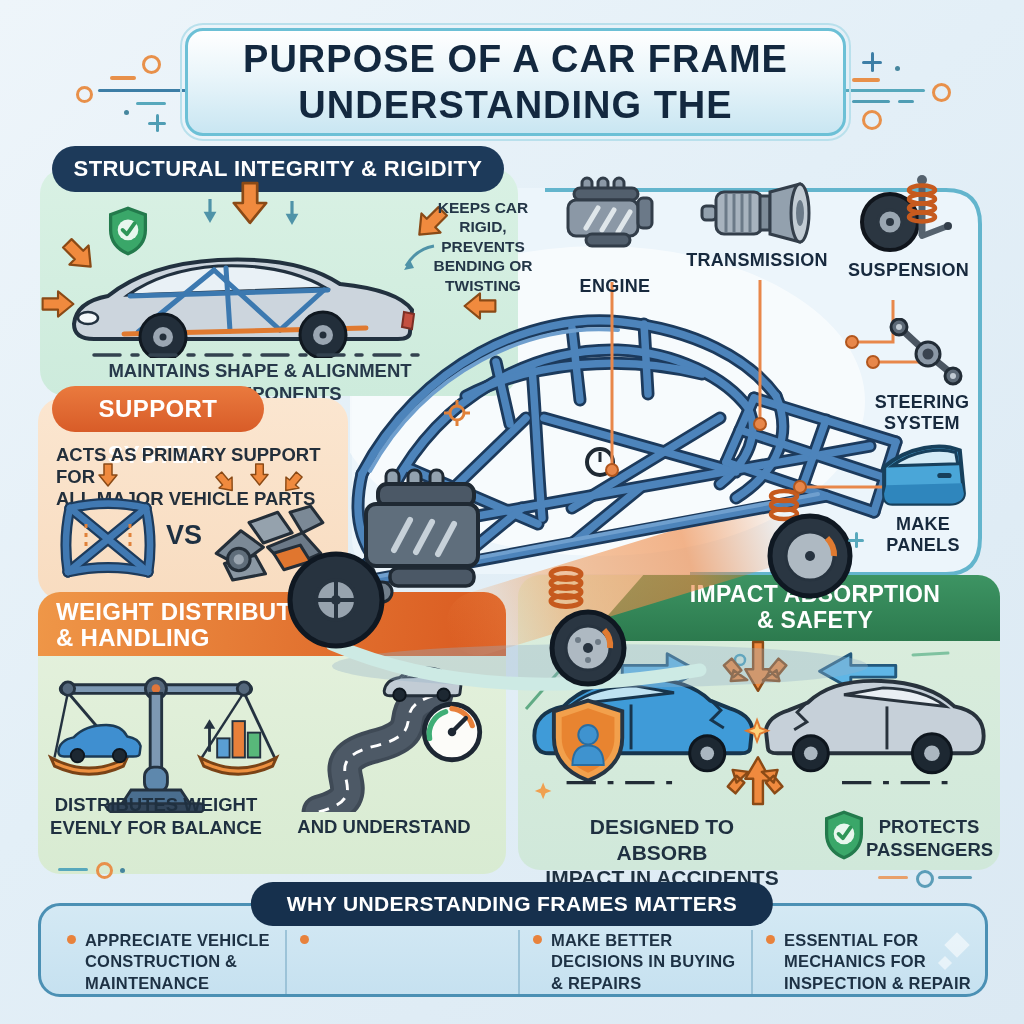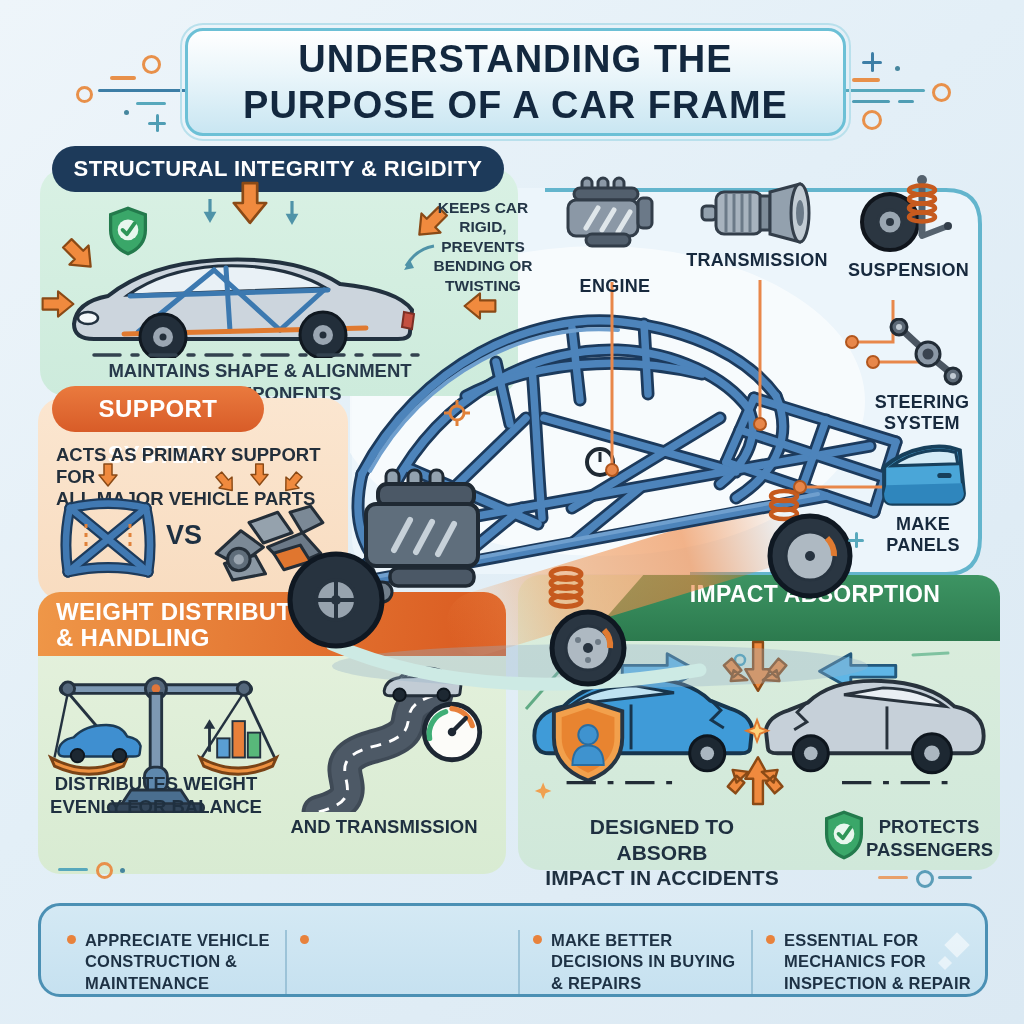--- a/index.html
+++ b/index.html
@@ -73,22 +73,22 @@
   <div class="abs plus" style="left:862px;top:52px;width:20px;height:20px;color:#3d7ea6;"></div>
   <div class="abs" style="left:895px;top:66px;width:5px;height:5px;border-radius:50%;background:#46869e;"></div>
   <div class="abs dash" style="left:852px;top:78px;width:28px;height:4px;background:#e8904a;"></div>
   <div class="abs dash" style="left:845px;top:89px;width:80px;height:3px;background:#57a8bc;"></div>
   <div class="abs ring" style="left:932px;top:83px;width:13px;height:13px;"></div>
   <div class="abs dash" style="left:852px;top:100px;width:38px;height:3px;background:#4f9db4;"></div>
   <div class="abs dash" style="left:898px;top:100px;width:16px;height:3px;background:#4f9db4;"></div>
   <div class="abs ring" style="left:862px;top:110px;width:14px;height:14px;"></div>
 
   <div class="abs title-box">
+    <div class="title-line">PURPOSE OF A CAR FRAME</div>
     <div class="title-line">UNDERSTANDING THE</div>
-    <div class="title-line">PURPOSE OF A CAR FRAME</div>
   </div>
 
   <svg class="abs" style="left:350px;top:186px;" width="636" height="392" viewBox="0 0 636 392">
     <rect x="2" y="2" width="630" height="386" rx="34" fill="#ecf5fb"></rect>
     <ellipse cx="250" cy="215" rx="265" ry="155" fill="#ffffff" opacity="0.6"></ellipse>
     <path d="M195,4 H596 Q630,4 630,38 V352 Q630,388 596,388 H340" fill="none" stroke="#63b5cd" stroke-width="4"></path>
   </svg>
 
   <div class="abs panel-structural"></div>
   <div class="abs pill navy" style="left:52px;top:146px;width:452px;height:46px;line-height:46px;font-size:22px;text-align:center;"><span>STRUCTURAL INTEGRITY &amp; RIGIDITY</span></div>
@@ -270,32 +270,33 @@
   </svg>
 
   <svg class="abs" style="left:420px;top:700px;" width="64" height="64" viewBox="0 0 60 60">
     <circle cx="30" cy="30" r="26" fill="#fcfcf9" stroke="#1d2733" stroke-width="4.5"></circle>
     <path d="M9,36 A22,22 0 0 1 24,11" stroke="#3fae76" stroke-width="5" fill="none" stroke-linecap="round"></path>
     <path d="M30,8 A22,22 0 0 1 49,24" stroke="#e8803a" stroke-width="5" fill="none" stroke-linecap="round"></path>
     <line x1="30" y1="30" x2="43" y2="17" stroke="#1d2733" stroke-width="4" stroke-linecap="round"></line>
     <circle cx="30" cy="30" r="4" fill="#1d2733"></circle>
   </svg>
 
-  <div class="abs sec-caption" style="left:50px;top:773px;width:212px;font-size:18.5px;color:#1f3040;text-align:center;">
+  <div class="abs sec-caption" style="left:50px;top:794px;width:212px;font-size:18.5px;color:#1f3040;text-align:center;">
     <div>DISTRIBUTES WEIGHT</div>
     <div>EVENLY FOR BALANCE</div>
   </div>
   <div class="abs sec-caption" style="left:272px;top:816px;width:224px;font-size:18.5px;color:#1f3040;">
-    <div>AND TRANSMISSION</div>
+    <div>AND UNDERSTAND</div>
   </div>
 
   <div class="abs panel-impact">
     <div class="abs impact-header"></div>
     <div class="abs impact-header-text">
       <div>IMPACT ABSORPTION</div>
+      <div>&amp; SAFETY</div>
     </div>
     <svg class="abs" style="left:0;top:0;" width="482" height="295" viewBox="0 0 482 295">
       <line x1="64" y1="70" x2="8" y2="134" stroke="#4da076" stroke-width="3" opacity="0.85"></line>
       <circle cx="222" cy="85" r="5" fill="none" stroke="#49a0b8" stroke-width="2.5"></circle>
       <line x1="395" y1="80" x2="430" y2="78" stroke="#7fc2a0" stroke-width="3" stroke-linecap="round"></line>
       <line x1="55" y1="84" x2="80" y2="82" stroke="#7fc2a0" stroke-width="3" stroke-linecap="round"></line>
     </svg>
   </div>
 
   <svg class="abs" style="left:528px;top:640px;" width="462" height="168" viewBox="0 0 470 172">
@@ -580,20 +581,21 @@
     <path d="M8,44 L82,42 L84,52 C84,58 78,62 70,62 L14,62 C8,62 6,58 6,52 Z" fill="#2f86bd"></path>
     <rect x="58" y="32" width="14" height="5" rx="2.5" fill="#17405c"></rect>
   </svg>
   <div class="abs comp-label" style="left:868px;top:514px;width:110px;">
     <div>MAKE</div>
     <div>PANELS</div>
   </div>
   <div class="abs plus" style="left:848px;top:532px;width:16px;height:16px;color:#57a8bc;"></div>
 
   <div class="abs panel-bottom"></div>
+  <div class="abs why-pill"><span>WHY UNDERSTANDING FRAMES MATTERS</span></div>
   <div class="abs why-cols">
     <div class="why-col">
       <div class="why-dot"></div>
       <div class="why-text">APPRECIATE VEHICLE CONSTRUCTION &amp; MAINTENANCE</div>
     </div>
     <div class="why-col">
       <div class="why-dot"></div>
     </div>
     <div class="why-col">
       <div class="why-dot"></div>

